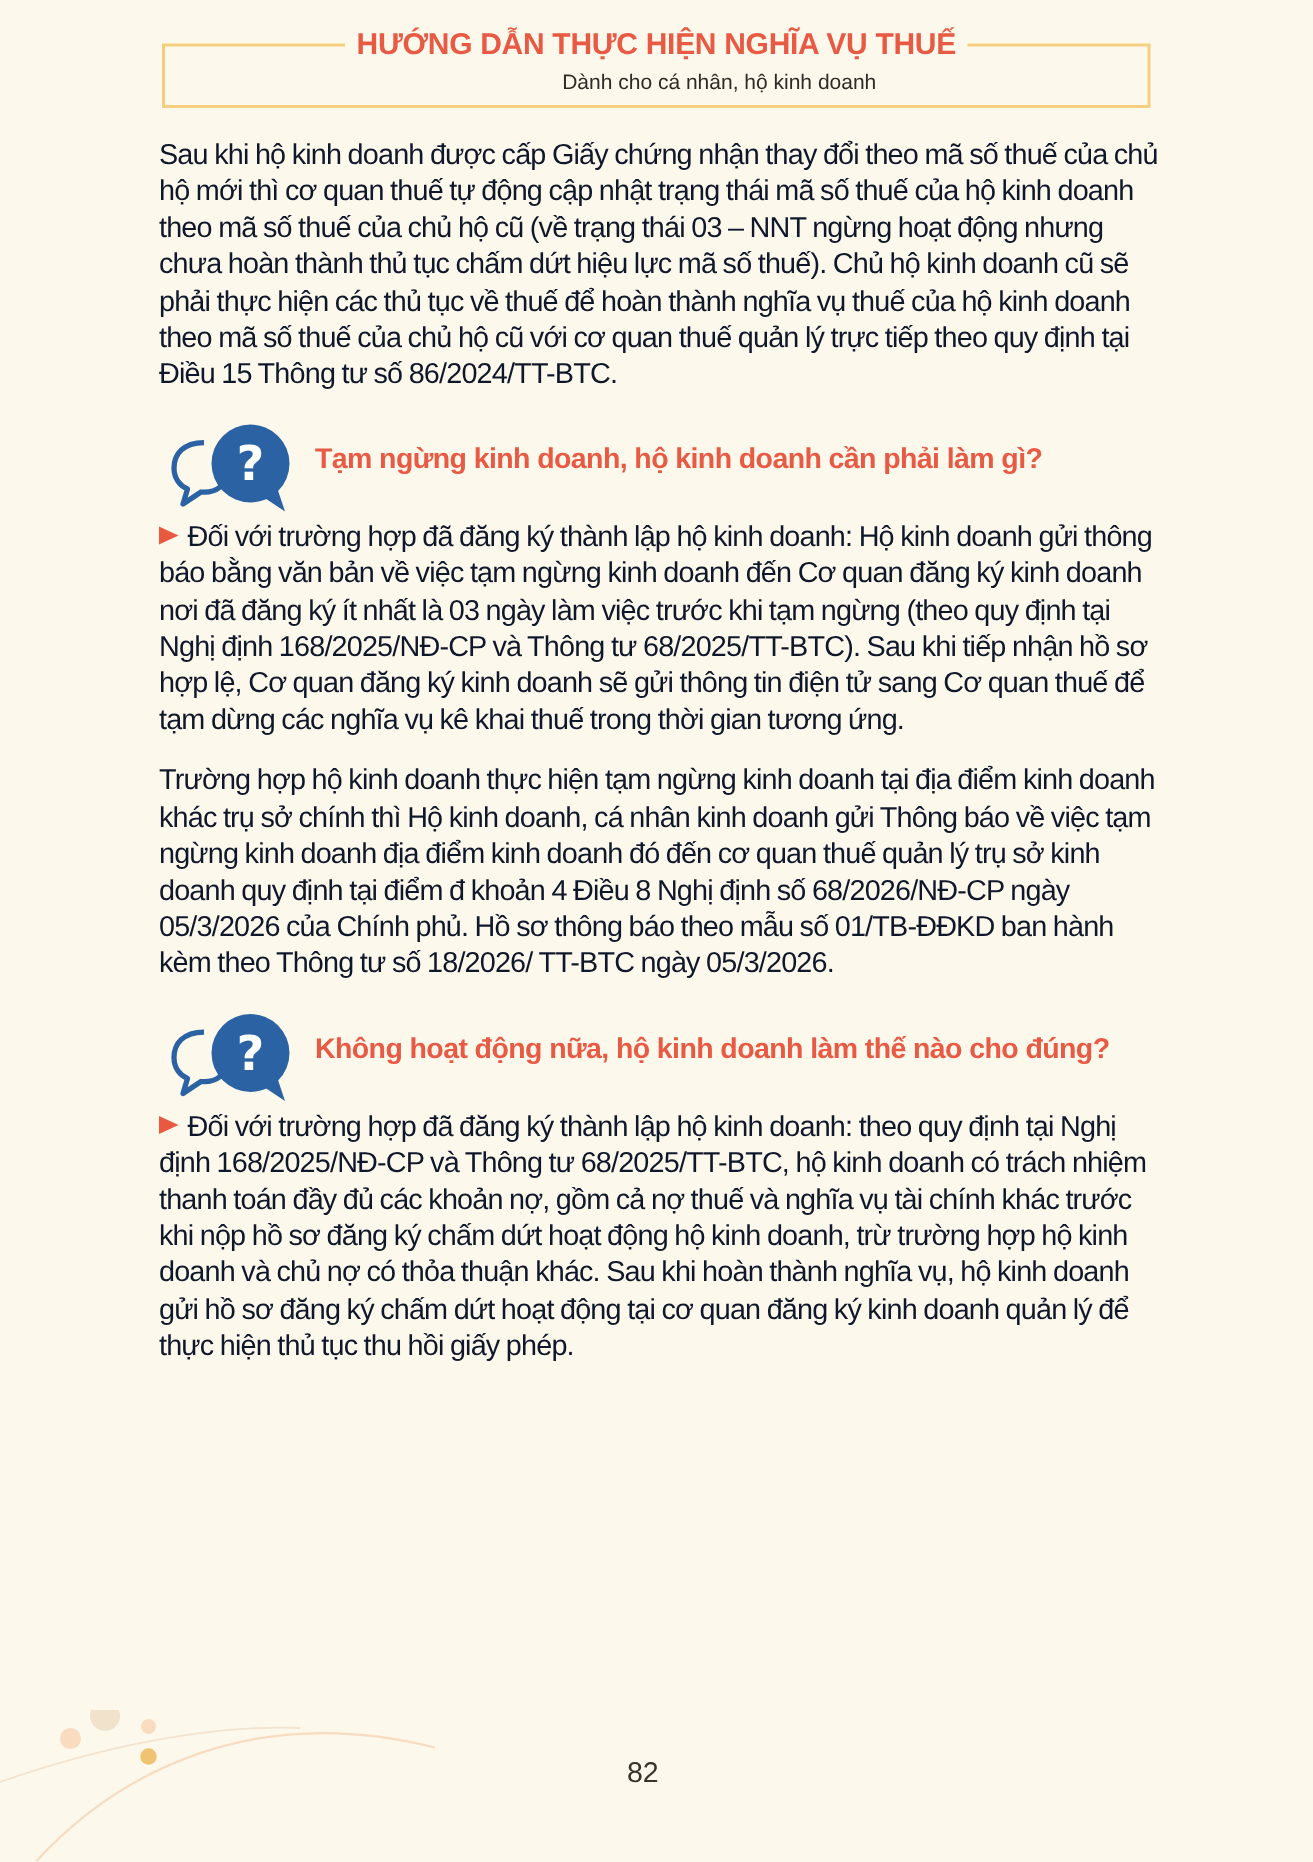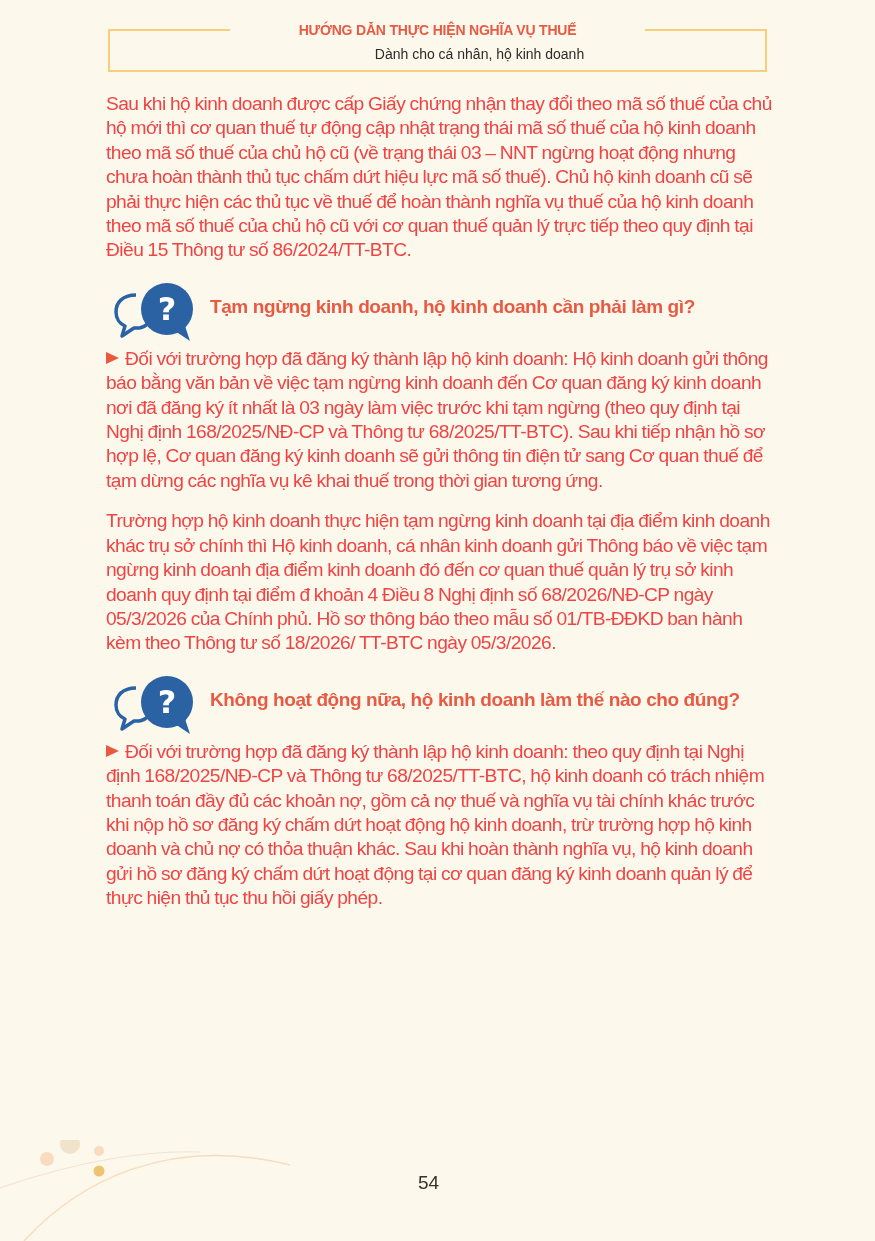--- a/index.html
+++ b/index.html
@@ -11,34 +11,34 @@
     position: relative;
   }
   .header-box {
     position: absolute; left: 108px; top: 29px; width: 655px; height: 39px;
     border: 2px solid #f6cf7e;
     box-sizing: content-box;
   }
   .header-title {
     position: absolute; left: 230px; top: 19px; width: 415px; height: 22px;
     background: #fcf8ec; text-align: center;
-    color: #e85a43; font-weight: bold; font-size: 14px; line-height: 22px;
+    color: #e85a43; font-weight: bold; font-size: 20px; line-height: 22px;
     letter-spacing: -0.2px;
   }
   .header-subtitle {
     position: absolute; left: 108px; top: 45px; width: 743px; text-align: center;
     font-size: 14px; color: #2f2a26; line-height: 18px;
   }
   .content {
     position: absolute; left: 106px; top: 92px; width: 666px;
   }
   p.para {
     margin: 0; font-size: 19.2px; line-height: 24.4px; letter-spacing: -0.55px;
     font-family: "Liberation Sans Narrow", "Liberation Sans", sans-serif;
-    color: #ef4444;
+    color: #0f172a;
     word-spacing: -0.5px;
   }
   .bullet {
     display: inline-block; width: 0; height: 0;
     border-top: 6px solid transparent; border-bottom: 6px solid transparent;
     border-left: 13px solid #e8593f;
     margin-right: 6px; vertical-align: 1px;
   }
   .q-block {
     position: relative; display: flex; align-items: flex-start;
@@ -93,13 +93,13 @@
 
 <svg class="deco" viewBox="0 0 320 101">
   <path d="M0 48 C80 20 150 10 200 12" fill="none" stroke="#f3e3cf" stroke-width="1.2"></path>
   <path d="M24 101 C80 40 170 -5 290 25" fill="none" stroke="#f7dcc0" stroke-width="1.5"></path>
   <circle cx="47" cy="19" r="7" fill="#f9dcc0"></circle>
   <circle cx="70" cy="4" r="10" fill="#f1e2cc"></circle>
   <circle cx="99" cy="11" r="5" fill="#f9dcc0"></circle>
   <circle cx="99" cy="31" r="5.5" fill="#f0c373"></circle>
 </svg>
 
-<div class="page-number">54</div>
+<div class="page-number">82</div>
 
 </body></html>

